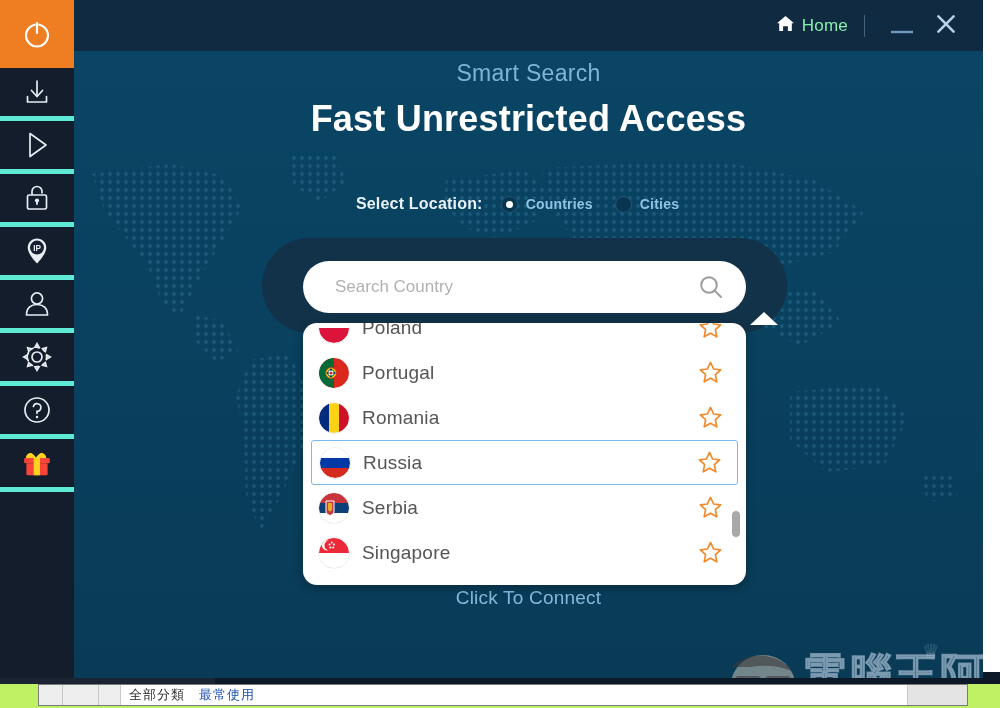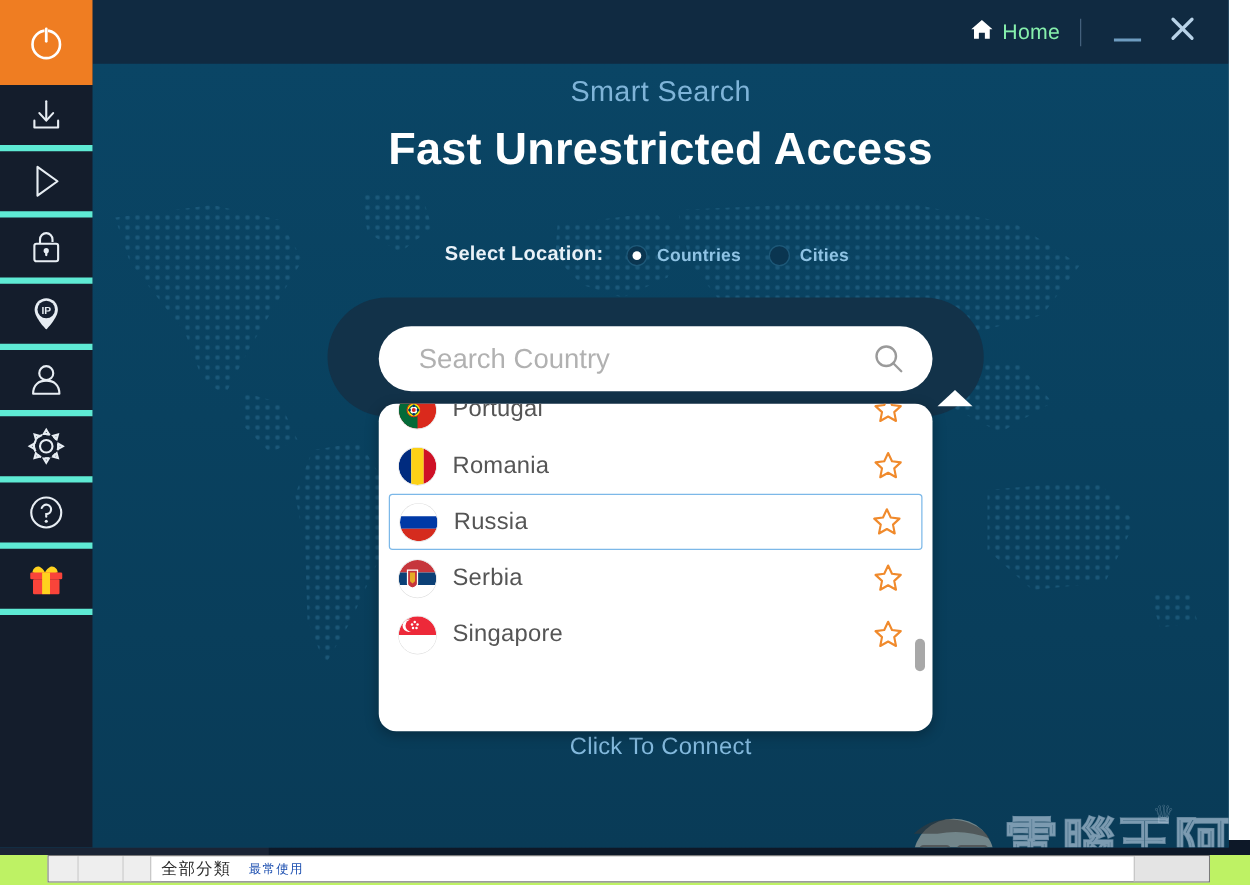--- a/index.html
+++ b/index.html
@@ -42,21 +42,21 @@
   .bgw-c2 { width: 36px; }
   .bgw-c3 { width: 22px; }
   .bgw-label {
     font-size: 13px;
     color: #2b2b2b;
     padding: 0 8px;
     white-space: nowrap;
     letter-spacing: 1px;
   }
   .bgw-label-blue {
-    font-size: 10px;
+    font-size: 13px;
     color: #1c4fb0;
     padding: 0 6px;
     white-space: nowrap;
     letter-spacing: 1px;
   }
   .bgw-spacer { flex: 1; }
   .bgw-right {
     width: 60px; height: 20px;
     background: #e4e4e4;
     border-left: 1px solid #c8c8c8;
@@ -249,21 +249,21 @@
     border-radius: 26px;
     display: flex;
     align-items: center;
     padding: 0 22px 0 32px;
     z-index: 6;
   }
   .search-input {
     flex: 1;
     border: none;
     outline: none;
-    font-size: 22px;
+    font-size: 17px;
     color: #3a3a3a;
     font-family: "Liberation Sans", sans-serif;
     background: transparent;
   }
   .search-input::placeholder { color: #b1b1b1; }
   .search-ico { width: 26px; height: 26px; cursor: pointer; flex-shrink: 0; }
 
   
   .click-connect {
     position: absolute;
@@ -590,20 +590,34 @@
             <line x1="16.6" y1="16.6" x2="23" y2="23" stroke="#9a9a9a" stroke-width="1.9" stroke-linecap="round"></line>
           </svg>
         </span>
       </div>
 
       <div class="dd-notch"></div>
 
       <div class="dropdown">
         <div class="dd-list">
 
+          <div class="dd-row">
+            <span class="flag">
+              <svg width="30" height="30" viewBox="0 0 30 30">
+                <circle cx="15" cy="15" r="15" fill="#ffffff"></circle>
+                <path d="M0 15 A15 15 0 0 0 30 15 Z" fill="#dc143c"></path>
+              </svg>
+            </span>
+            <span class="dd-name">Poland</span>
+            <span class="star">
+              <svg width="23" height="23" viewBox="0 0 23 23">
+                <path d="M11.5 1.4 L14.6 8 L21.6 8.9 L16.4 13.7 L17.8 20.8 L11.5 17.2 L5.2 20.8 L6.6 13.7 L1.4 8.9 L8.4 8 Z" fill="none" stroke="#f08a2c" stroke-width="1.7" stroke-linejoin="round"></path>
+              </svg>
+            </span>
+          </div>
 
           <div class="dd-row">
             <span class="flag">
               <svg width="30" height="30" viewBox="0 0 30 30">
                 <circle cx="15" cy="15" r="15" fill="#da291c"></circle>
                 <path d="M15 0 A15 15 0 0 0 15 30 Z" fill="#046a38"></path>
                 <circle cx="12" cy="15" r="5.4" fill="#ffe000" stroke="#da291c" stroke-width=".8"></circle>
                 <circle cx="12" cy="15" r="3.4" fill="#ffffff" stroke="#046a38" stroke-width="1"></circle>
                 <circle cx="12" cy="15" r="1.6" fill="#da291c"></circle>
                 <circle cx="12" cy="11.6" r="1.1" fill="#002d72"></circle>

